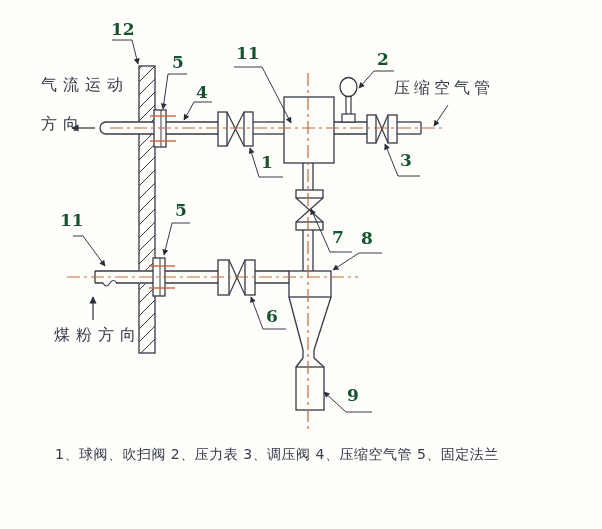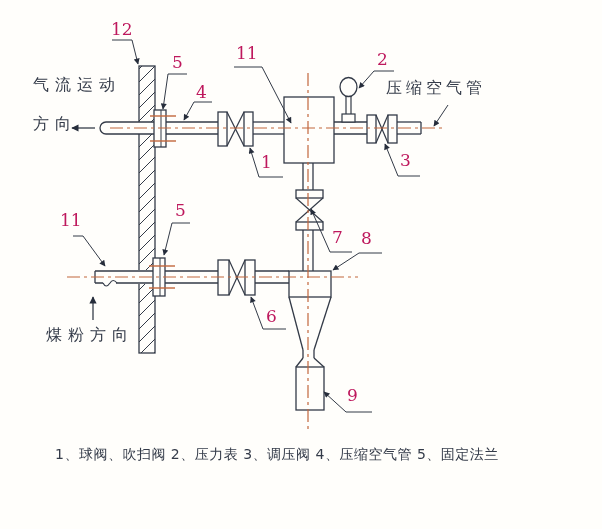--- a/index.html
+++ b/index.html
@@ -1,22 +1,22 @@
 <!DOCTYPE html>
 <html><head>
 <meta charset="utf-8">
 <style>
   html,body{margin:0;padding:0;background:#fff;}
   #stage{position:relative;width:602px;height:529px;background:#fffefb;overflow:hidden;
          font-family:"DejaVu Sans",sans-serif;}
   #stage svg{position:absolute;left:0;top:0;}
-  .callout{position:absolute;font-family:"DejaVu Serif",serif;font-weight:normal;
-           font-size:17px;color:#be185d;line-height:1;}
+  .callout{position:absolute;font-family:"DejaVu Serif",serif;font-weight:bold;
+           font-size:17px;color:#14532d;line-height:1;}
   .cn{position:absolute;color:#343b49;font-size:16px;letter-spacing:6px;
-      font-family:"DejaVu Sans",sans-serif;white-space:pre;line-height:1.15;}
+      font-family:"DejaVu Sans",sans-serif;white-space:pre;line-height:1.15;margin-left:8px;}
   .cn.port{letter-spacing:4px;}
   .caption{position:absolute;color:#343b49;font-size:14px;letter-spacing:0.5px;
            font-family:"DejaVu Sans",sans-serif;white-space:pre;text-align:center;}
 </style>
 </head>
 <body>
 
 <div id="stage">
 
 <svg width="602" height="529" viewBox="0 0 602 529">

